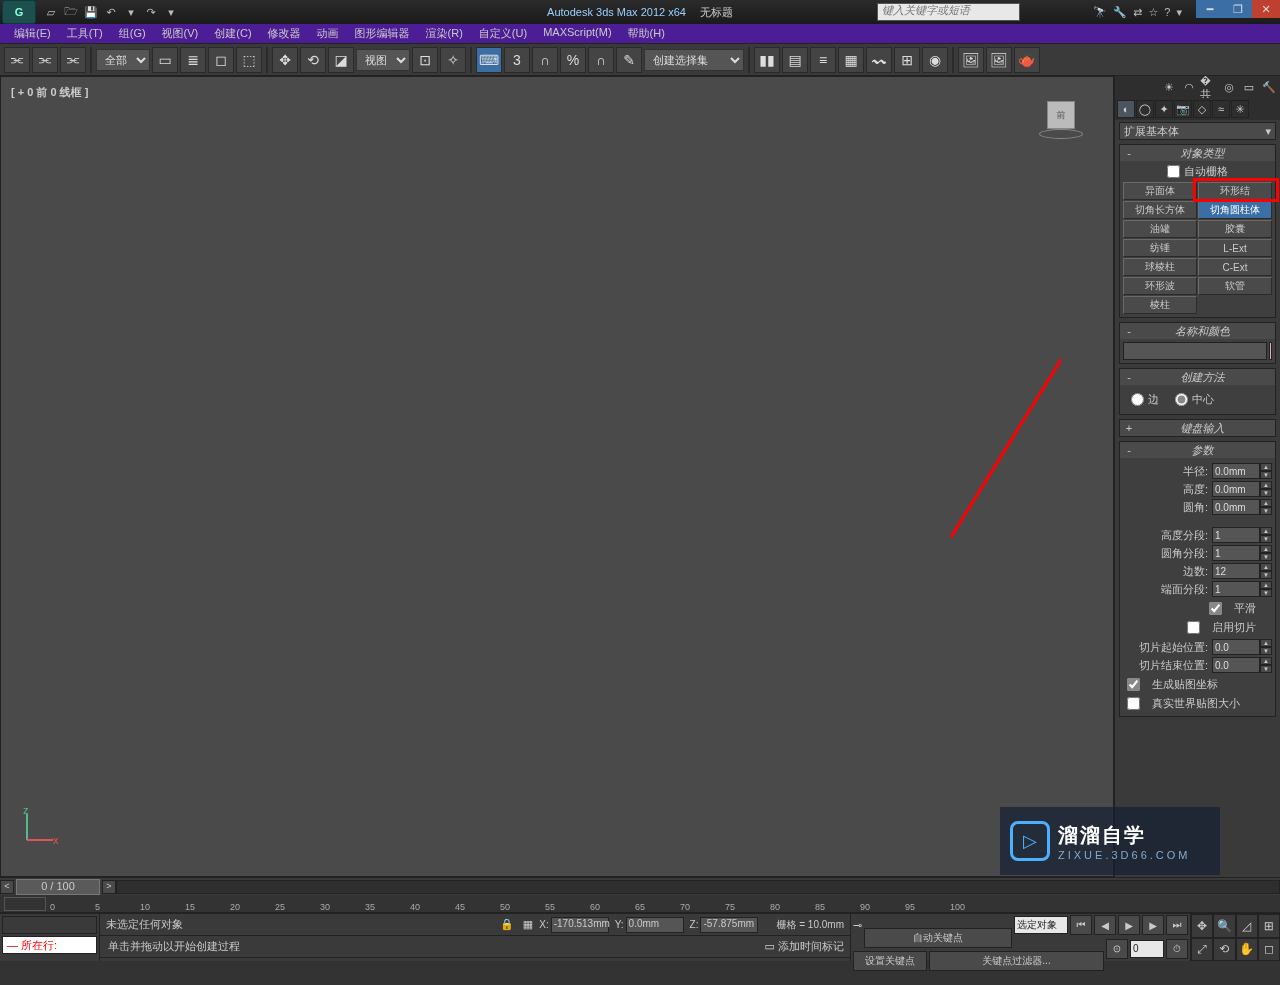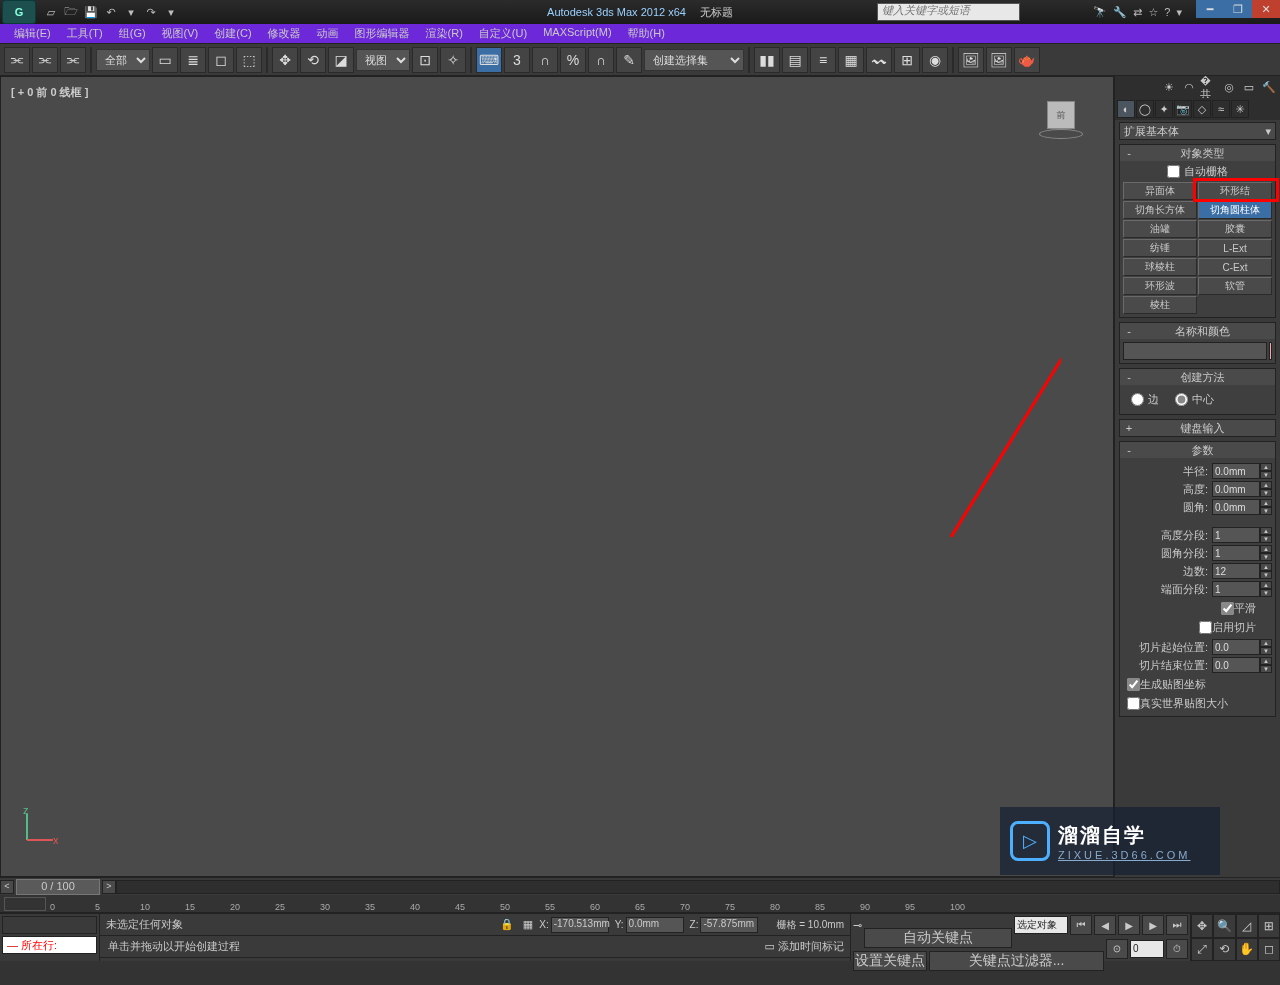--- a/index.html
+++ b/index.html
@@ -11,21 +11,21 @@
 .title-center { position:absolute; left:50%; transform:translateX(-50%); color:#9ad0ff; }
 .title-center .untitled { color:#ccc; margin-left:14px; }
 .search-box { position:absolute; right:260px; width:143px; height:18px; background:#e8e8e8; border:1px solid #555; }
 .search-box input { width:100%; background:transparent; border:none; color:#888; font-style:italic; padding:0 4px; font-size:11px; }
 .title-right-icons { position:absolute; right:98px; display:flex; gap:6px; color:#bbb; }
 .title-right-icons span { cursor:pointer; }
 .winbtns { position:absolute; right:0; top:0; display:flex; }
 .winbtns div { width:28px; height:18px; display:flex; align-items:center; justify-content:center; color:#ddd; cursor:pointer; }
 .winbtns .min, .winbtns .max { background:#3a6ea5; }
 .winbtns .close { background:#c04030; }
-.menubar { height:20px; background:#6d28d9; border-bottom:1px solid #222; display:flex; padding:0 6px; }
+.menubar { height:20px; background:#4c1d95; border-bottom:1px solid #222; display:flex; padding:0 6px; }
 .menubar div { padding:2px 8px; cursor:pointer; }
 .toolbar { height:32px; background:#3a3a3a; border-bottom:1px solid #222; display:flex; align-items:center; padding:0 4px; gap:2px; }
 .tbtn { width:26px; height:26px; border:1px solid #2a2a2a; background:#444; display:flex; align-items:center; justify-content:center; cursor:pointer; font-size:14px; color:#ddd; }
 .tbtn.blue { background:#3a6ea5; }
 .tsel { height:22px; background:#555; border:1px solid #333; color:#ddd; padding:0 4px; min-width:54px; }
 .tsep { width:2px; height:26px; background:#2a2a2a; margin:0 2px; }
 .main { display:flex; height:calc(100% - 24px - 20px - 32px - 108px); }
 .viewport { flex:1; background:#4a4a4a; position:relative; border:1px solid #222; }
 .vp-label { position:absolute; top:8px; left:10px; color:#ccc; font-size:11px;font-weight:bold; }
 .vp-cube { position:absolute; top:18px; right:30px; width:44px; height:44px; }
@@ -36,39 +36,39 @@
 .right-panel { width:166px; background:#3a3a3a; border-left:1px solid #222; display:flex; flex-direction:column; overflow:hidden; }
 .rp-tabs1 { height:22px; background:#2e2e2e; display:flex; justify-content:flex-end; gap:2px; padding:2px; }
 .rp-tabs1 span { width:18px; height:18px; display:flex; align-items:center; justify-content:center; cursor:pointer; }
 .rp-tabs2 { height:22px; background:#2e2e2e; display:flex; gap:1px; padding:2px; }
 .rp-tabs2 span { width:18px; height:18px; display:flex; align-items:center; justify-content:center; cursor:pointer; border:1px solid #222; }
 .rp-tabs2 span.active { background:#4a5560; }
 .rp-dropdown { margin:2px 4px; height:18px; background:#4a4a4a; border:1px solid #222; display:flex; align-items:center; justify-content:space-between; padding:0 4px; cursor:pointer; }
 .rollout { margin:2px 4px; border:1px solid #222; }
 .rollout-head { height:16px; background:#4a4a4a; display:flex; align-items:center; padding:0 4px; cursor:pointer; }
 .rollout-head .minus { width:10px; text-align:center; }
-.rollout-head .t { flex:1; text-align:center; }
+.rollout-head .t { flex:1; text-align:center;font-style:italic; }
 .rollout-body { background:#3f3f3f; padding:3px 3px; }
 .auto-grid-row { display:flex; align-items:center; justify-content:center; gap:4px; margin-bottom:3px; }
 .objtype-grid { display:grid; grid-template-columns:1fr 1fr; gap:1px; }
 .objbtn { height:18px; background:#4a4a4a; border:1px solid #6a6a6a; border-right-color:#2a2a2a; border-bottom-color:#2a2a2a; display:flex; align-items:center; justify-content:center; cursor:pointer; font-size:10px; }
 .objbtn.sel { background:#3a6ea5; color:#fff; }
 .highlight-box { position:absolute; border:3px solid red; pointer-events:none; z-index:50; }
 .name-row { display:flex; gap:2px; }
 .name-input { flex:1; height:18px; background:#555; border:1px solid #222; }
 .color-swatch { width:18px; height:18px; background:#f5a9a9; border:1px solid #222; cursor:pointer; }
 .radio-row { display:flex; gap:16px; padding:4px 8px; }
 .radio-row label { display:flex; align-items:center; gap:4px; cursor:pointer; }
 .param-row { display:flex; align-items:center; margin:2px 0; gap:4px; }
 .param-row .lbl { flex:1; text-align:right; }
 .spinner { display:flex; }
 .spinner input { width:48px; height:16px; background:#555; border:1px solid #222; color:#ddd; padding:0 2px; font-size:10px; }
 .spinner .sp { width:12px; display:flex; flex-direction:column; }
 .spinner .sp div { height:8px; background:#4a4a4a; border:1px solid #222; font-size:6px; text-align:center; line-height:6px; cursor:pointer; }
-.chk-row { display:flex; align-items:center; gap:0; padding:2px 4px; }
+.chk-row { display:flex; align-items:center; gap:12px; padding:2px 4px; }
 .chk-row.right { justify-content:flex-end; padding-right:16px; }
 .bottom { position:absolute; bottom:0; left:0; right:0; height:108px; background:#333; }
 .timeslider { height:18px; background:#3a3a3a; border-top:1px solid #222; display:flex; align-items:center; }
 .timeslider .ts-btn { width:14px; height:14px; background:#4a4a4a; border:1px solid #222; text-align:center; cursor:pointer; font-size:9px; }
 .timeslider .ts-handle { width:84px; height:16px; background:#5a5a5a; border:1px solid #777; margin:0 2px; text-align:center; cursor:pointer; }
 .timeslider .ts-track { flex:1; height:14px; background:#2e2e2e; border:1px solid #222; }
 .timeruler { height:18px; background:#333; display:flex; align-items:flex-end; padding-left:50px; position:relative; border-bottom:1px solid #222; }
 .timeruler .keybox { position:absolute; left:4px; top:2px; width:42px; height:14px; border:1px solid #555; }
 .timeruler .tick { position:relative; width:45px; font-size:9px; color:#aaa; }
 .statusbar { height:48px; display:flex; background:#3a3a3a; border-top:1px solid #222; }
@@ -81,29 +81,29 @@
 .status-mid .lock { width:16px; }
 .coord { display:flex; align-items:center; gap:2px; }
 .coord .cv { width:58px; height:16px; background:#555; border:1px solid #222; font-size:10px; padding:0 2px; }
 .coord .cl { font-size:10px; }
 .grid-txt { margin-left:12px; font-size:10px; }
 .status-mid .r2 .hint { flex:1; padding-left:2px; }
 .status-mid .r2 .addtag { display:flex; align-items:center; gap:3px; }
 .playback { width:340px; display:flex; flex-wrap:wrap; border-left:1px solid #222; position:relative; }
 .playback .pline { height:22px; width:100%; display:flex; align-items:center; gap:2px; padding:0 2px; }
 .pb-btn { width:22px; height:20px; background:#4a4a4a; border:1px solid #222; cursor:pointer; display:flex; align-items:center; justify-content:center; font-size:10px; }
-.pb-wide { flex:1; height:20px; background:#4a4a4a; border:1px solid #222; display:flex; align-items:center; justify-content:center; font-size:14px; cursor:pointer;margin-top:25px; }
+.pb-wide { flex:1; height:20px; background:#4a4a4a; border:1px solid #222; display:flex; align-items:center; justify-content:center; font-size:10px; cursor:pointer;margin-top:25px; }
 .pb-sel { width:54px; height:18px; background:#e8e8e8; color:#222; border:1px solid #222; font-size:10px; padding:0 2px; }
 .navcube { width:90px; border-left:1px solid #222; display:grid; grid-template-columns:repeat(4,1fr); grid-template-rows:repeat(2,1fr); }
 .navcube div { border:1px solid #222; display:flex; align-items:center; justify-content:center; cursor:pointer; font-size:12px; }
 .watermark { position:absolute; right:60px; bottom:110px; width:220px; height:68px; background:rgba(20,30,50,0.7); display:flex; align-items:center; gap:8px; padding:6px 10px; z-index:40; }
 .watermark .play { width:40px; height:40px; border:3px solid #4db0ff; border-radius:8px; display:flex; align-items:center; justify-content:center; color:#4db0ff; font-size:18px; }
 .watermark .txt { color:#fff; }
 .watermark .big { font-size:20px; font-weight:bold; letter-spacing:2px; }
-.watermark .small { font-size:11px; letter-spacing:3px; color:#8ac;text-decoration:underline; }
+.watermark .small { font-size:11px; letter-spacing:3px; color:#8ac; }
 input[type=checkbox],input[type=radio] { accent-color:#888; }
 </style>
 </head>
 <body>
 
 <div class="titlebar">
   <div class="app-logo">G</div>
   <div class="qat">
     <div>▱</div>
     <div>🗁</div>

